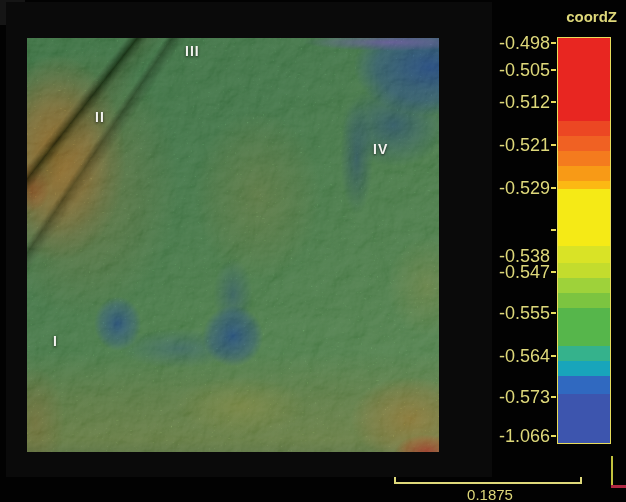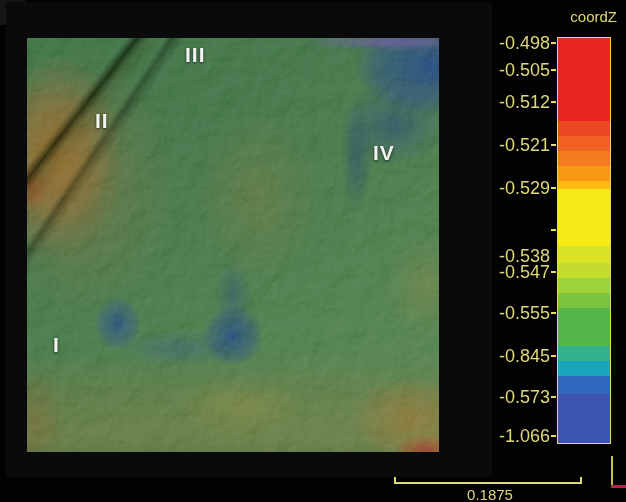--- a/index.html
+++ b/index.html
@@ -30,31 +30,31 @@
       radial-gradient(ellipse 18% 6% at 37% 75%, rgba(24,66,138,.4), transparent 80%),
       radial-gradient(ellipse 6% 11% at 50% 62%, rgba(18,55,115,.5), transparent 80%),
       radial-gradient(ellipse 5% 17% at 80% 29%, rgba(14,42,105,.55), transparent 80%),
       radial-gradient(ellipse 18% 24% at 56% 38%, rgba(128,138,48,.42), rgba(108,128,44,.18) 60%, transparent 85%),
       radial-gradient(ellipse 9% 17% at 2% 93%, rgba(118,90,30,.6), transparent 80%),
       linear-gradient(150deg, #2d7a34 0%, #33803a 30%, #3d8a3c 55%, #479441 78%, #4f9c47 100%);
   }
   .tex-relief{position:absolute;left:0;top:0;mix-blend-mode:soft-light;opacity:.95;}
   .tex-grain{position:absolute;left:0;top:0;mix-blend-mode:multiply;opacity:.28;}
   .digit-label{
-    position:absolute;color:var(--label-white,#f3f3ef);font-size:21px;font-weight:bold;
+    position:absolute;color:var(--label-white,#f3f3ef);font-size:14px;font-weight:bold;
     letter-spacing:1px;line-height:1;text-shadow:0 1px 3px rgba(0,0,0,.75);
   }
   .colorbar{
     position:absolute;left:557px;top:37px;width:52px;height:405px;
     border:1px solid var(--border-yellow,#e8dc5c);box-sizing:content-box;background:#000;
   }
   .colorbar-gradient{display:flex;flex-direction:column;width:100%;height:100%;}
   .colorbar-title{
     position:absolute;left:545px;top:8px;width:72px;text-align:right;
-    color:var(--text-yellow,#ded87a);font-size:15px;
+    color:var(--text-yellow,#ded87a);font-size:15px;font-weight:bold;
   }
   .tick-label{
     position:absolute;left:490px;width:60px;text-align:right;
     color:var(--text-yellow,#ded87a);font-size:18px;line-height:16px;
   }
   .tick-dash{position:absolute;left:551px;width:5px;height:2px;background:var(--border-yellow,#e8dc5c);}
   .sb-line{position:absolute;left:395px;top:482px;width:187px;height:2px;background:var(--text-yellow,#ded87a);}
   .sb-tick{position:absolute;top:477px;width:2px;height:7px;background:var(--text-yellow,#ded87a);}
   .sb-tick.left{left:394px;}
   .sb-tick.right{left:580px;}
@@ -135,21 +135,21 @@
       <div class="tick-label" style="top: 137.135px;">-0.521</div>
       <div class="tick-dash" style="top: 144.135px;"></div>
       <div class="tick-label" style="top: 180.065px;">-0.529</div>
       <div class="tick-dash" style="top: 187.065px;"></div>
       <div class="tick-label" style="top: 222.185px; margin-top: 26px;">-0.538</div>
       <div class="tick-dash" style="top: 229.185px;"></div>
       <div class="tick-label" style="top: 263.9px;">-0.547</div>
       <div class="tick-dash" style="top: 270.9px;"></div>
       <div class="tick-label" style="top: 304.805px;">-0.555</div>
       <div class="tick-dash" style="top: 311.805px;"></div>
-      <div class="tick-label" style="top: 348.14px;">-0.845</div>
+      <div class="tick-label" style="top: 348.14px;">-0.564</div>
       <div class="tick-dash" style="top: 355.14px;"></div>
       <div class="tick-label" style="top: 389.045px;">-0.573</div>
       <div class="tick-dash" style="top: 396.045px;"></div>
       <div class="tick-label" style="top: 427.925px;">-1.066</div>
       <div class="tick-dash" style="top: 434.925px;"></div>
     </div>
 
   <div>
     <div class="sb-line"></div>
     <div class="sb-tick left"></div>

